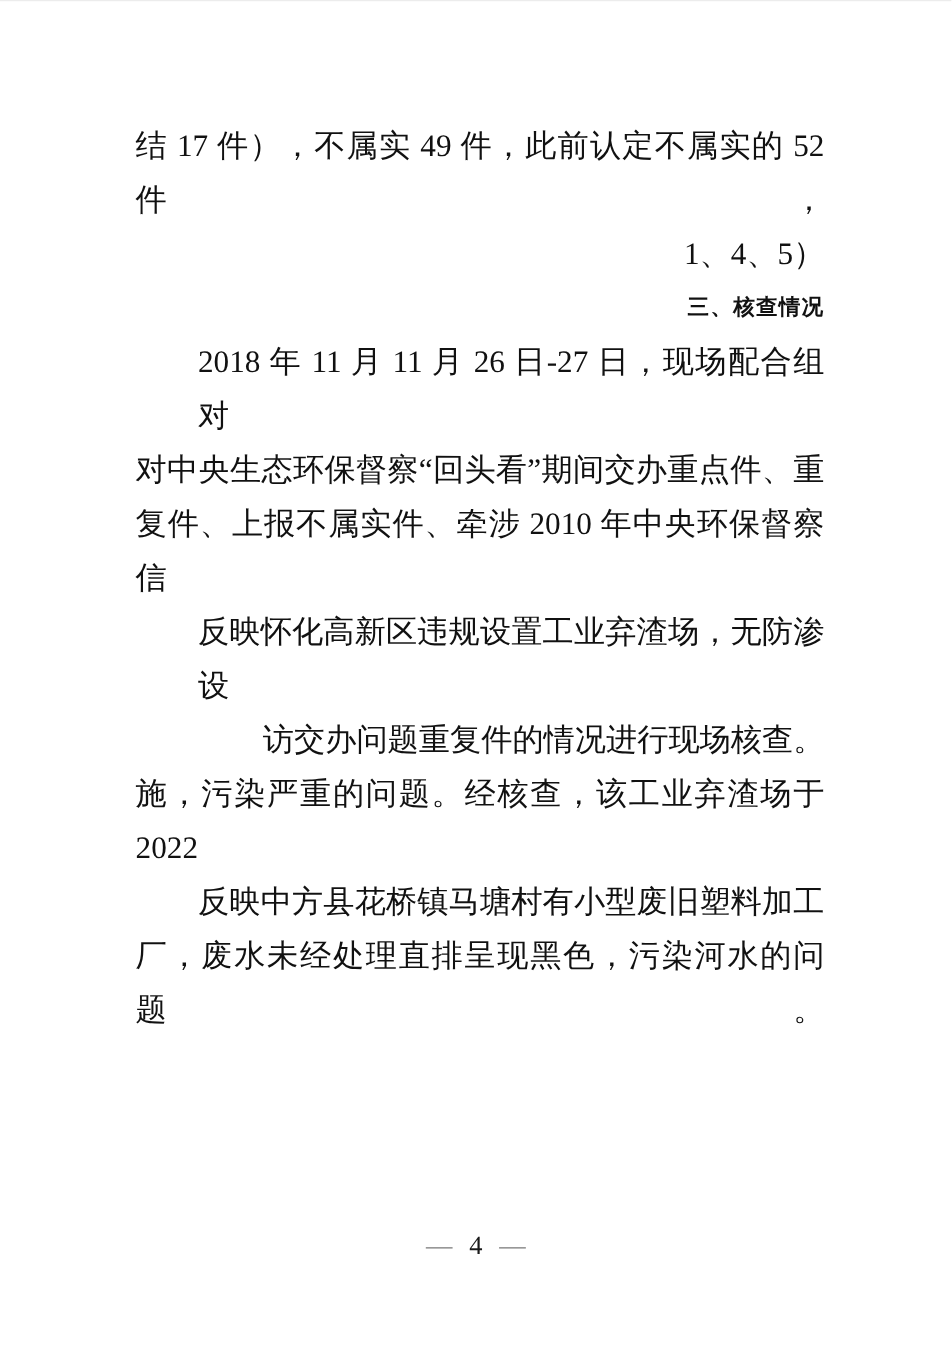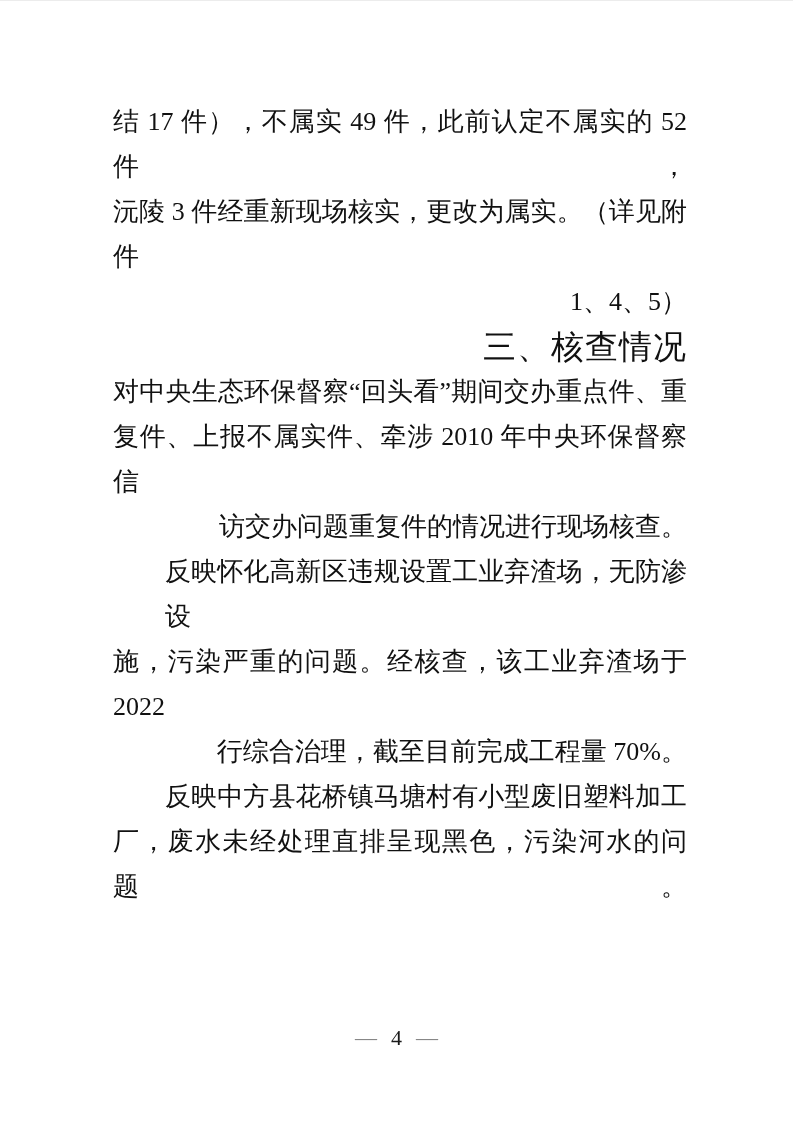--- a/index.html
+++ b/index.html
@@ -35,22 +35,22 @@
     white-space: normal;
     text-align: justify;
     text-align-last: justify;
     text-justify: inter-character;
   }
   .line.indent {
     padding-left: 52px;
   }
   .line.heading {
     font-family: "Liberation Sans", sans-serif;
-    font-weight: normal;
-    font-size: 33px;
+    font-weight: bold;
+    font-size: 18px;
     letter-spacing: 1px;
   }
   .footer {
     position: absolute;
     left: 0;
     top: 1022px;
     width: 100%;
     text-align: center;
     font-size: 22px;
     line-height: 30px;
@@ -64,28 +64,27 @@
   .footer .num {
     color: #1a1a1a;
   }
 </style>
 </head>
 <body>
 
 <div class="page">
   <div class="content">
       <div class="line justify">结 17 件），不属实 49 件，此前认定不属实的 52 件，</div>
-      <div class="line justify">沅陵 3 件经重新现场核实，更改为属实。（详见附件</div>
       <div class="line">1、4、5）</div>
       <div class="line heading indent">三、核查情况</div>
+      <div class="line indent justify">2018 年 11 月 11 月 26 日-27 日，现场配合组对</div>
       <div class="line justify">对中央生态环保督察“回头看”期间交办重点件、重</div>
       <div class="line justify">复件、上报不属实件、牵涉 2010 年中央环保督察信</div>
+      <div class="line indent justify">反映怀化高新区违规设置工业弃渣场，无防渗设</div>
       <div class="line">访交办问题重复件的情况进行现场核查。</div>
-      <div class="line indent justify">反映怀化高新区违规设置工业弃渣场，无防渗设</div>
       <div class="line justify">施，污染严重的问题。经核查，该工业弃渣场于 2022</div>
-      <div class="line">行综合治理，截至目前完成工程量 70%。</div>
       <div class="line indent justify">反映中方县花桥镇马塘村有小型废旧塑料加工</div>
       <div class="line justify">厂，废水未经处理直排呈现黑色，污染河水的问题。</div>
     </div>
   <div class="footer">
     <span class="dash">—</span><span class="num">4</span><span class="dash">—</span>
   </div>
 </div>
 
 </body></html>

